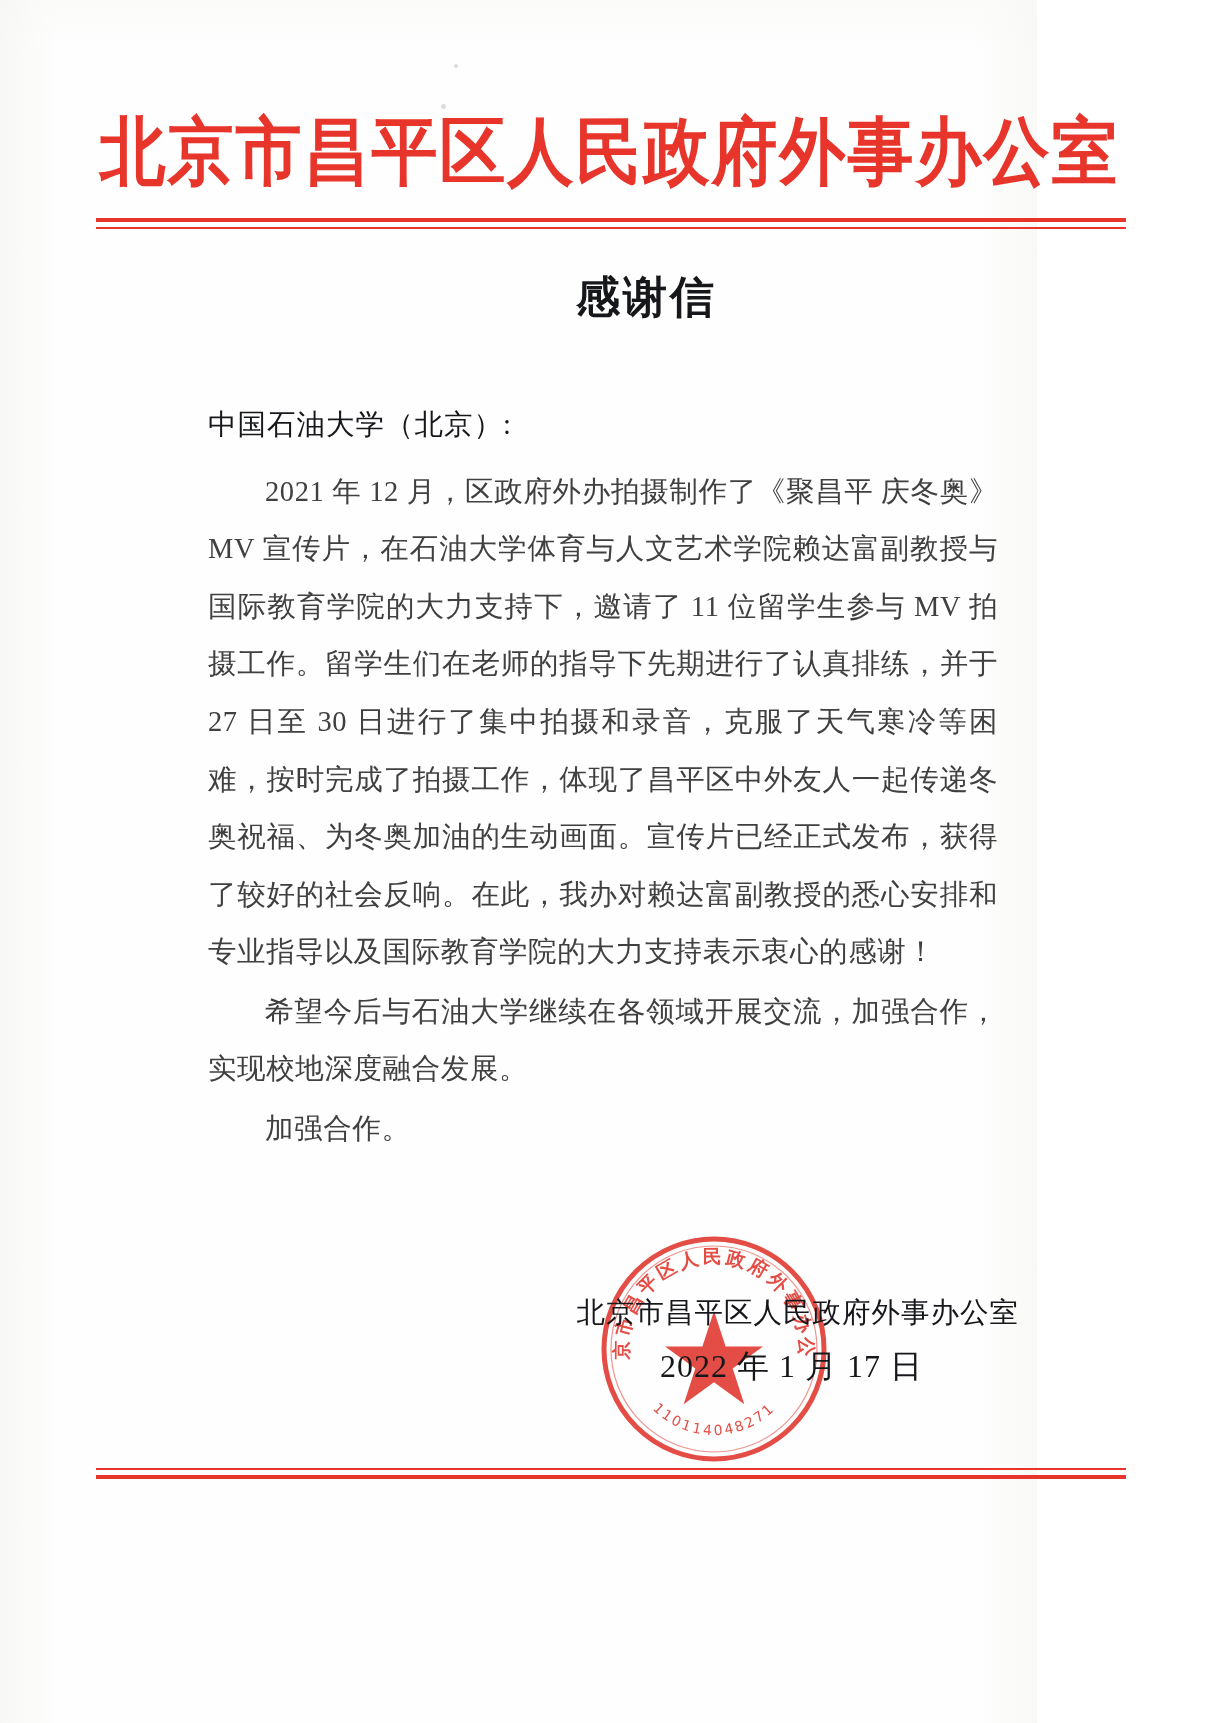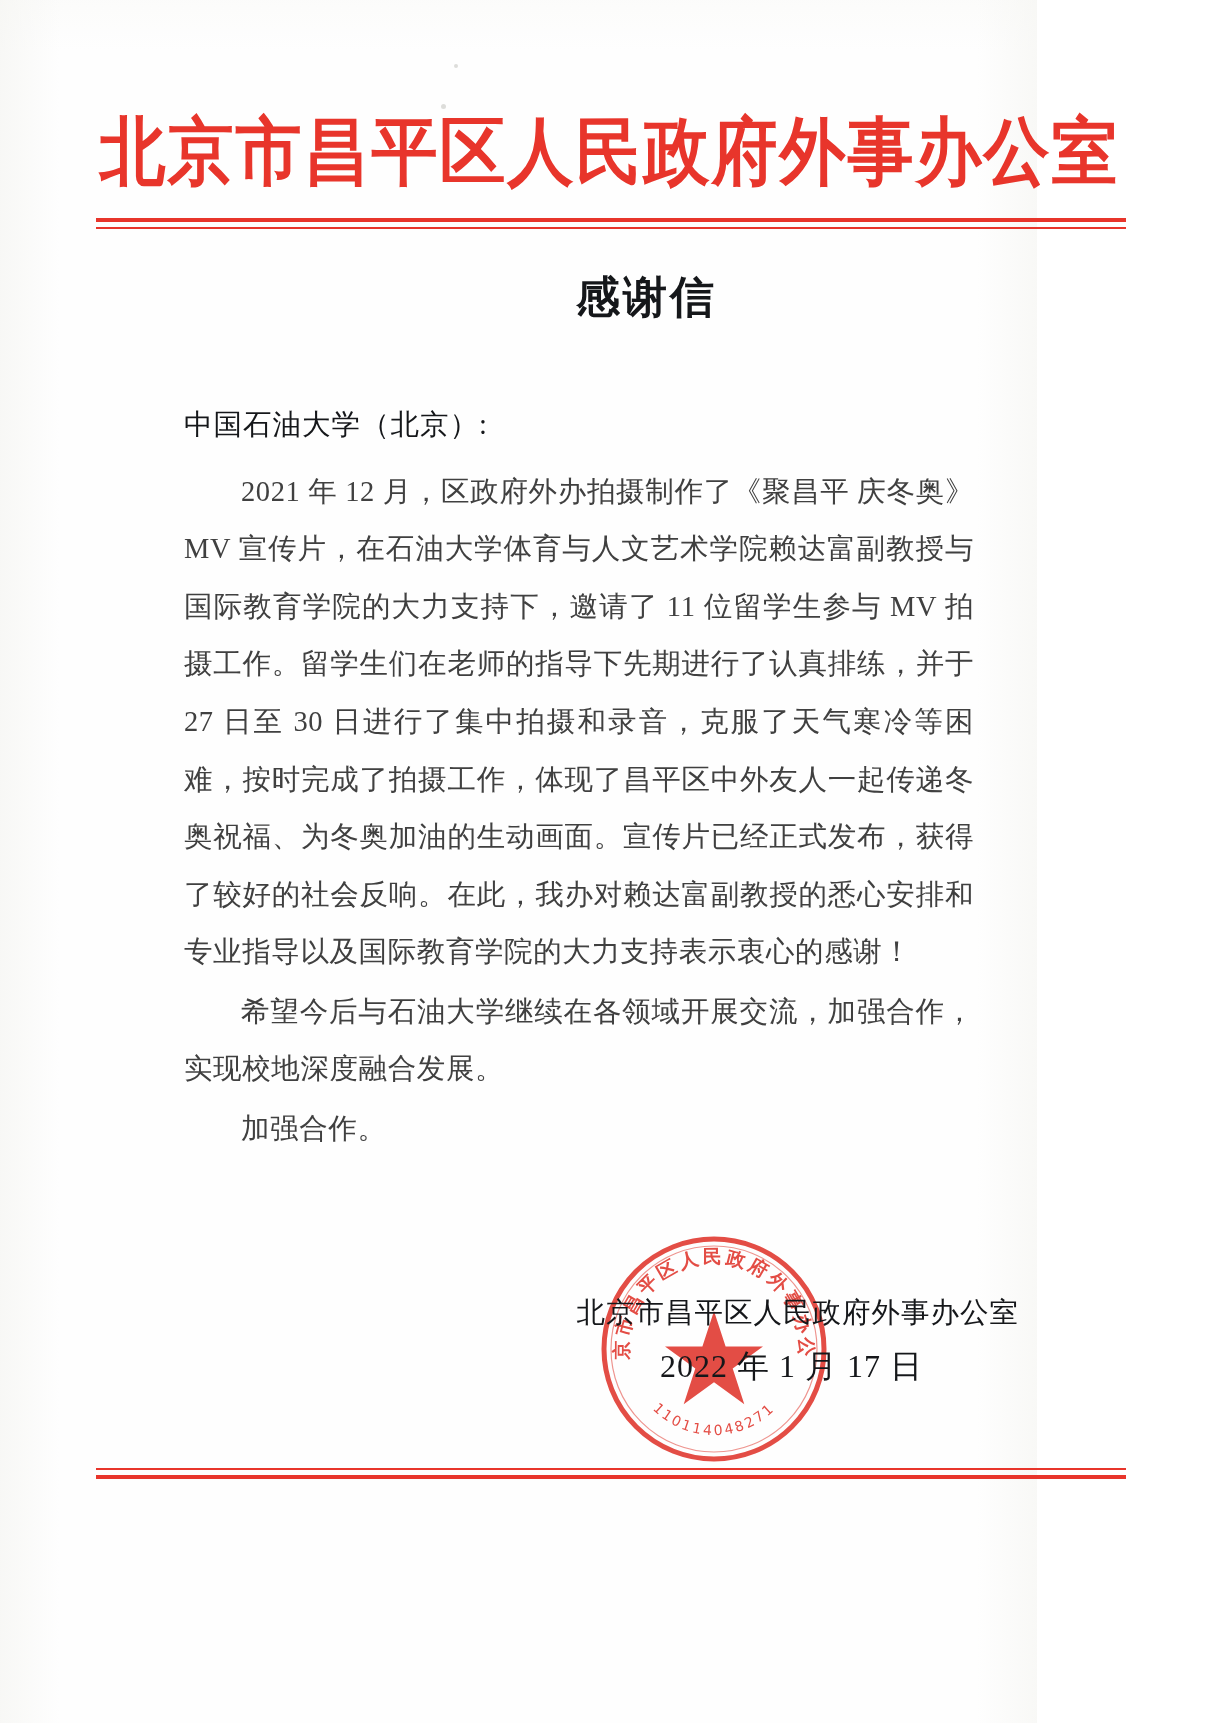--- a/index.html
+++ b/index.html
@@ -85,21 +85,21 @@
     font-weight: 700;
     font-size: 44px;
     letter-spacing: 3px;
     color: #15171a;
     margin-left: 37px;
   }
 
   
   .body-area {
     position: absolute;
-    left: 184px;
+    left: 208px;
     top: 404px;
     width: 790px;
   }
   .addressee {
     font-size: 28.5px;
     line-height: 1.5;
     letter-spacing: 1px;
     color: #15171a;
     margin-bottom: 16px;
   }

